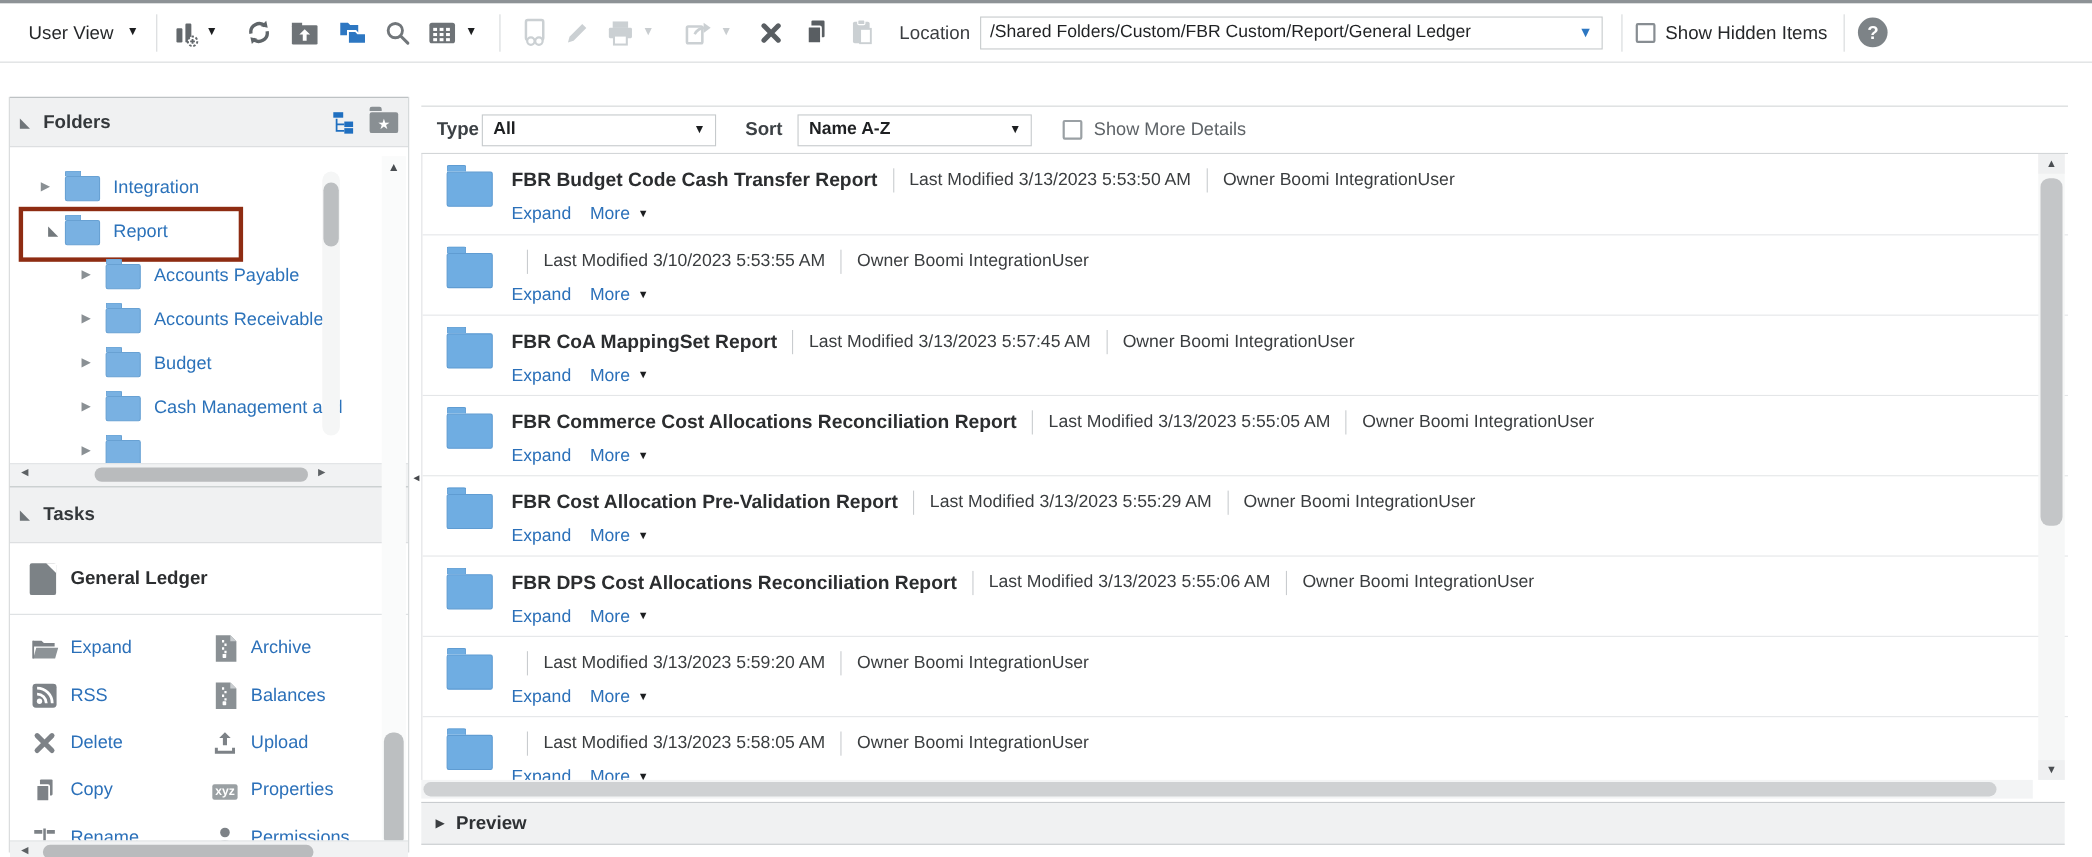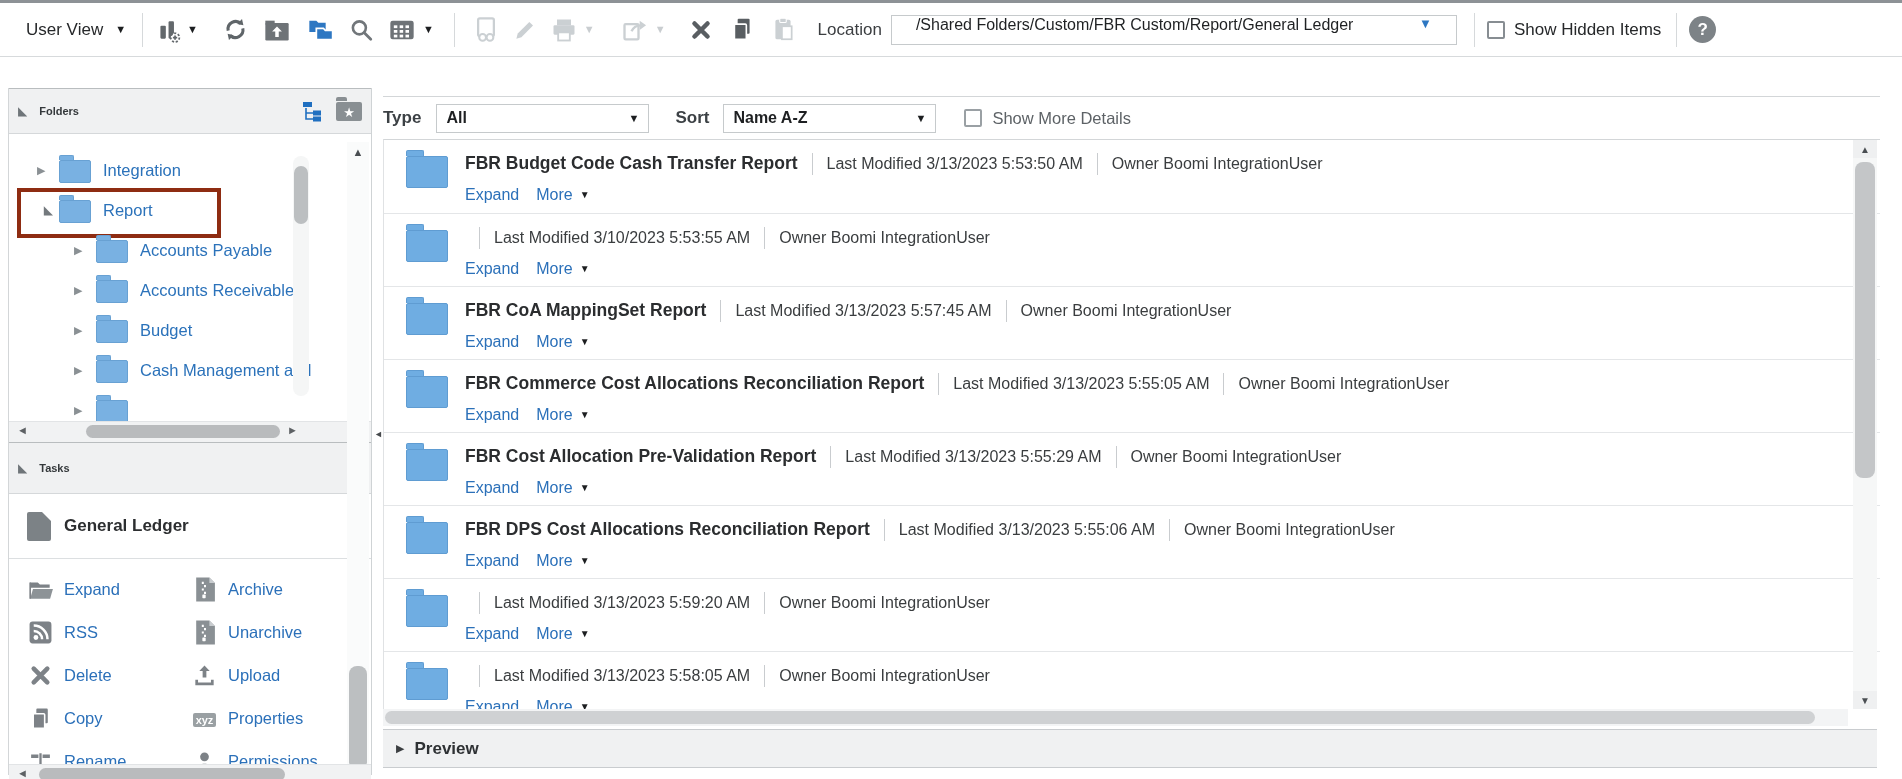--- a/index.html
+++ b/index.html
@@ -11,31 +11,31 @@
     border-top:3px solid #8d9296;border-bottom:1px solid #d7dadc;
     display:flex;align-items:center;background:#fff;}
   .tb-text{font-size:17px;color:#26282a;}
   .caret{font-size:11px;color:#1c1e20;line-height:1;}
   .caret.dis{color:#c9cdd0;}
   .tb-sep{width:1px;height:34px;background:#d6d9db;}
   .tb-ic{display:flex;align-items:center;cursor:pointer;}
   .help-circle{width:27px;height:27px;border-radius:50%;background:#7d8387;color:#fff;
     font-weight:bold;font-size:17px;display:flex;align-items:center;justify-content:center;}
   .loc-field{width:566px;height:30px;border:1px solid #c6cacc;background:#fff;
-    display:flex;padding:0 24px;box-sizing:border-box;}
+    display:flex;align-items:center;padding:0 8px;box-sizing:border-box;}
   .loc-field .val{font-size:16px;color:#1f2123;white-space:nowrap;overflow:hidden;}
   .loc-caret{margin-left:auto;color:#2d77c2;font-size:13px;}
   .cb{width:18px;height:18px;border:2px solid #878d92;border-radius:2px;background:#fff;box-sizing:border-box;}
   
   .sidebar{position:absolute;left:8px;top:88px;width:364px;height:687px;
     border-left:1px solid #d3d6d8;border-right:1px solid #cfd3d5;box-sizing:border-box;background:#fff;}
   .pane-header{height:46px;background:#f0f1f2;border-top:1px solid #b9bdbf;border-bottom:1px solid #d5d8da;
     display:flex;align-items:center;box-sizing:border-box;}
   .pane-tri{margin-left:9px;font-size:12px;color:#6f7579;transform:scaleX(-1);line-height:1;}
-  .pane-title{margin-left:12px;font-weight:bold;font-size:11px;color:#34383b;}
+  .pane-title{margin-left:12px;font-weight:bold;font-size:17px;color:#34383b;}
   .f-body{position:relative;height:271px;overflow:hidden;background:#fff;padding-top:16px;box-sizing:content-box;}
   .trow{height:40px;display:flex;align-items:center;cursor:pointer;position:relative;}
   .trow.lv0{padding-left:28px;} .trow.lv1{padding-left:65px;}
   .node-tri{width:16px;font-size:11px;color:#8a9094;line-height:1;}
   .node-tri.open{transform:scaleX(-1);color:#73797d;font-size:12px;}
   .tfolder{width:30px;height:21px;background:#79b1e2;border:1px solid #68a1d3;border-radius:2px;
     position:relative;margin:2px 12px 0 6px;flex:none;}
   .tfolder::before{content:"";position:absolute;top:-6px;left:-1px;width:13px;height:4px;
     background:#79b1e2;border:1px solid #68a1d3;border-bottom:none;border-radius:2px 2px 0 0;}
   .tlabel{font-size:16.5px;color:#2b72ba;white-space:nowrap;}
@@ -373,21 +373,21 @@
               <svg width="22" height="27" viewBox="0 0 20 24">
                 <path d="M2 1h12l5 5v17H2z" fill="#8a9094"></path>
                 <path d="M14 1l5 5h-5z" fill="#c8cccf"></path>
                 <g stroke="#fff" stroke-width="1.8">
                   <path d="M8 5v2M10 8v2M8 11v2M10 14v2"></path>
                 </g>
                 <rect x="7.6" y="16.5" width="3" height="3.4" rx="0.6" fill="#fff"></rect>
               </svg>
             </span>
           </span>
-    <span class="a-label">Unarchive</span>
+    <span class="a-label">Balances</span>
   </div>
 
   <div class="action">
     <span class="a-ic">
             <span>
               <svg width="25" height="25" viewBox="0 0 24 24">
                 <path d="M5.5 5.5l13 13M18.5 5.5l-13 13" stroke="#7d8287" stroke-width="4.4" stroke-linecap="round"></path>
               </svg>
             </span>
           </span>
@@ -459,22 +459,22 @@
     <div class="up">▲</div>
     <div class="thumb"></div>
   </div>
 </div>
 
 <div class="splitter">◄◄</div>
 
 <div class="main">
 
   <div class="filterbar">
-    <span class="flabel" style="">Type</span>
-    <div class="select" style="margin-left:15px;">
+    <span class="flabel" style="margin-left:14px;">Type</span>
+    <div class="select" style="margin-left:3px;">
       <span class="val">All</span>
       <span class="caret">▼</span>
     </div>
     <span class="flabel" style="margin-left:26px;">Sort</span>
     <div class="select" style="margin-left:14px;">
       <span class="val">Name A-Z</span>
       <span class="caret">▼</span>
     </div>
     <span class="cb" style="margin-left:28px;border-color:#9aa0a4;"></span>
     <span class="smd" style="margin-left:10px;">Show More Details</span>

